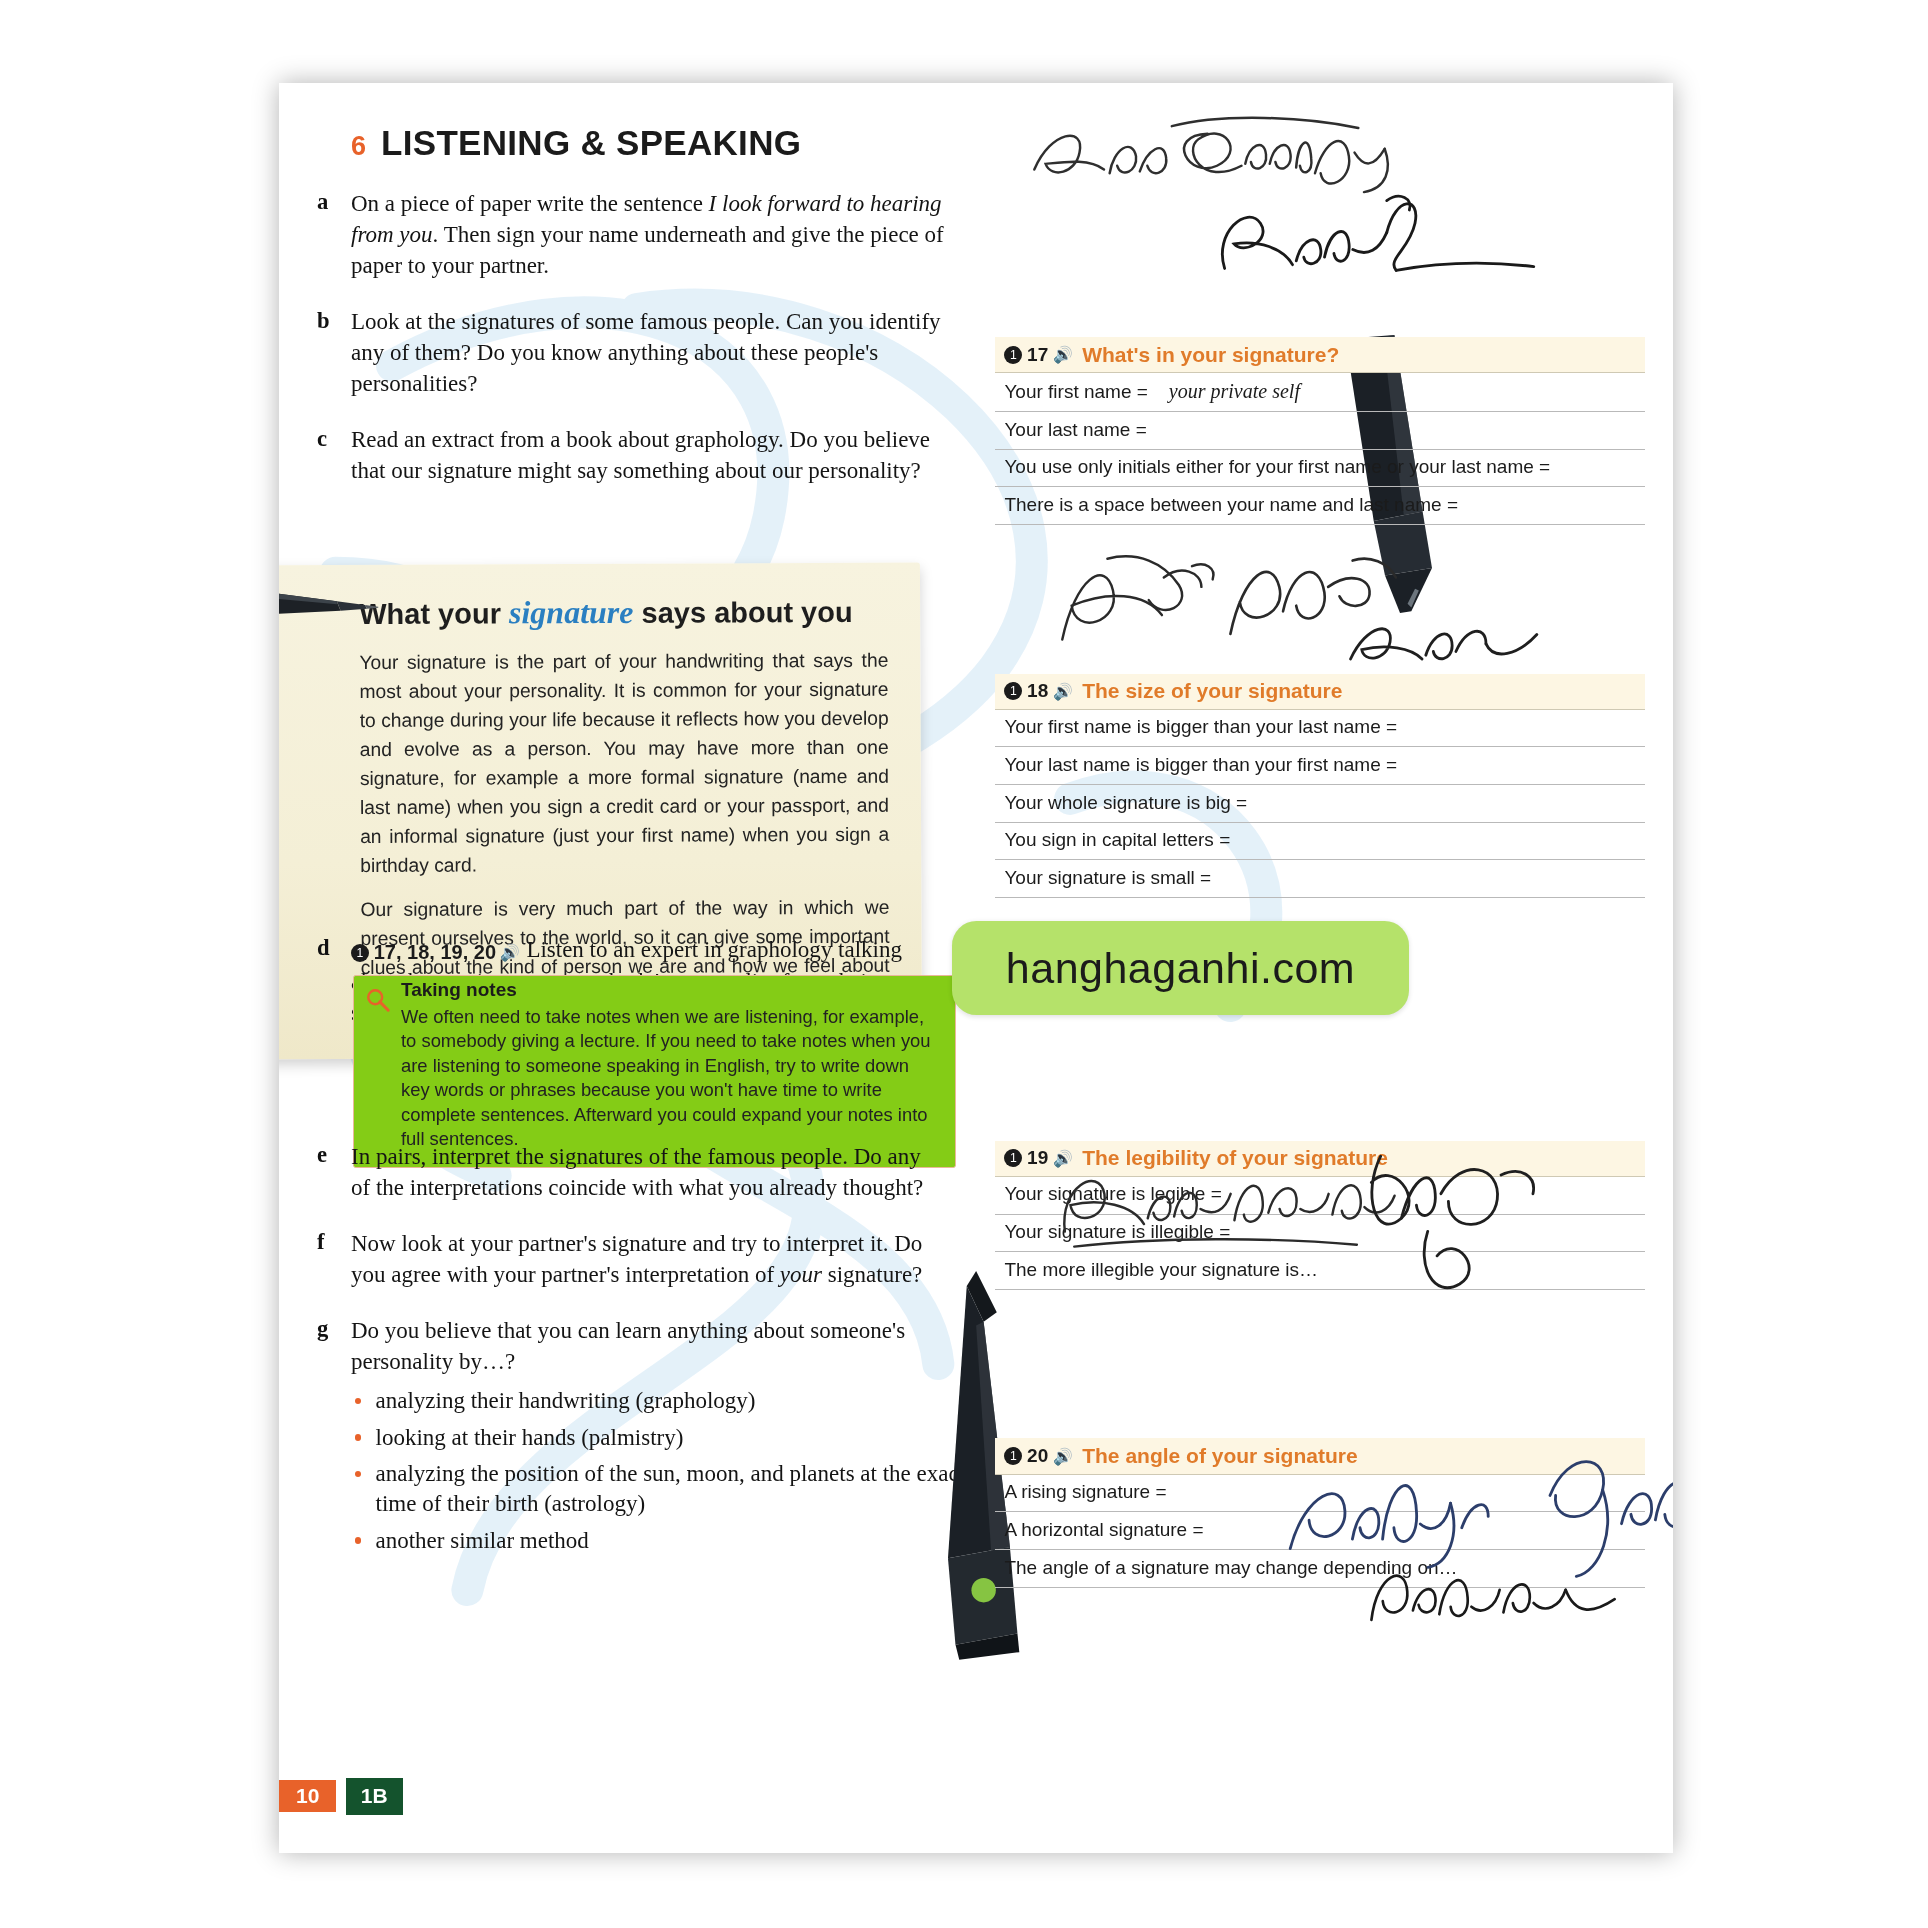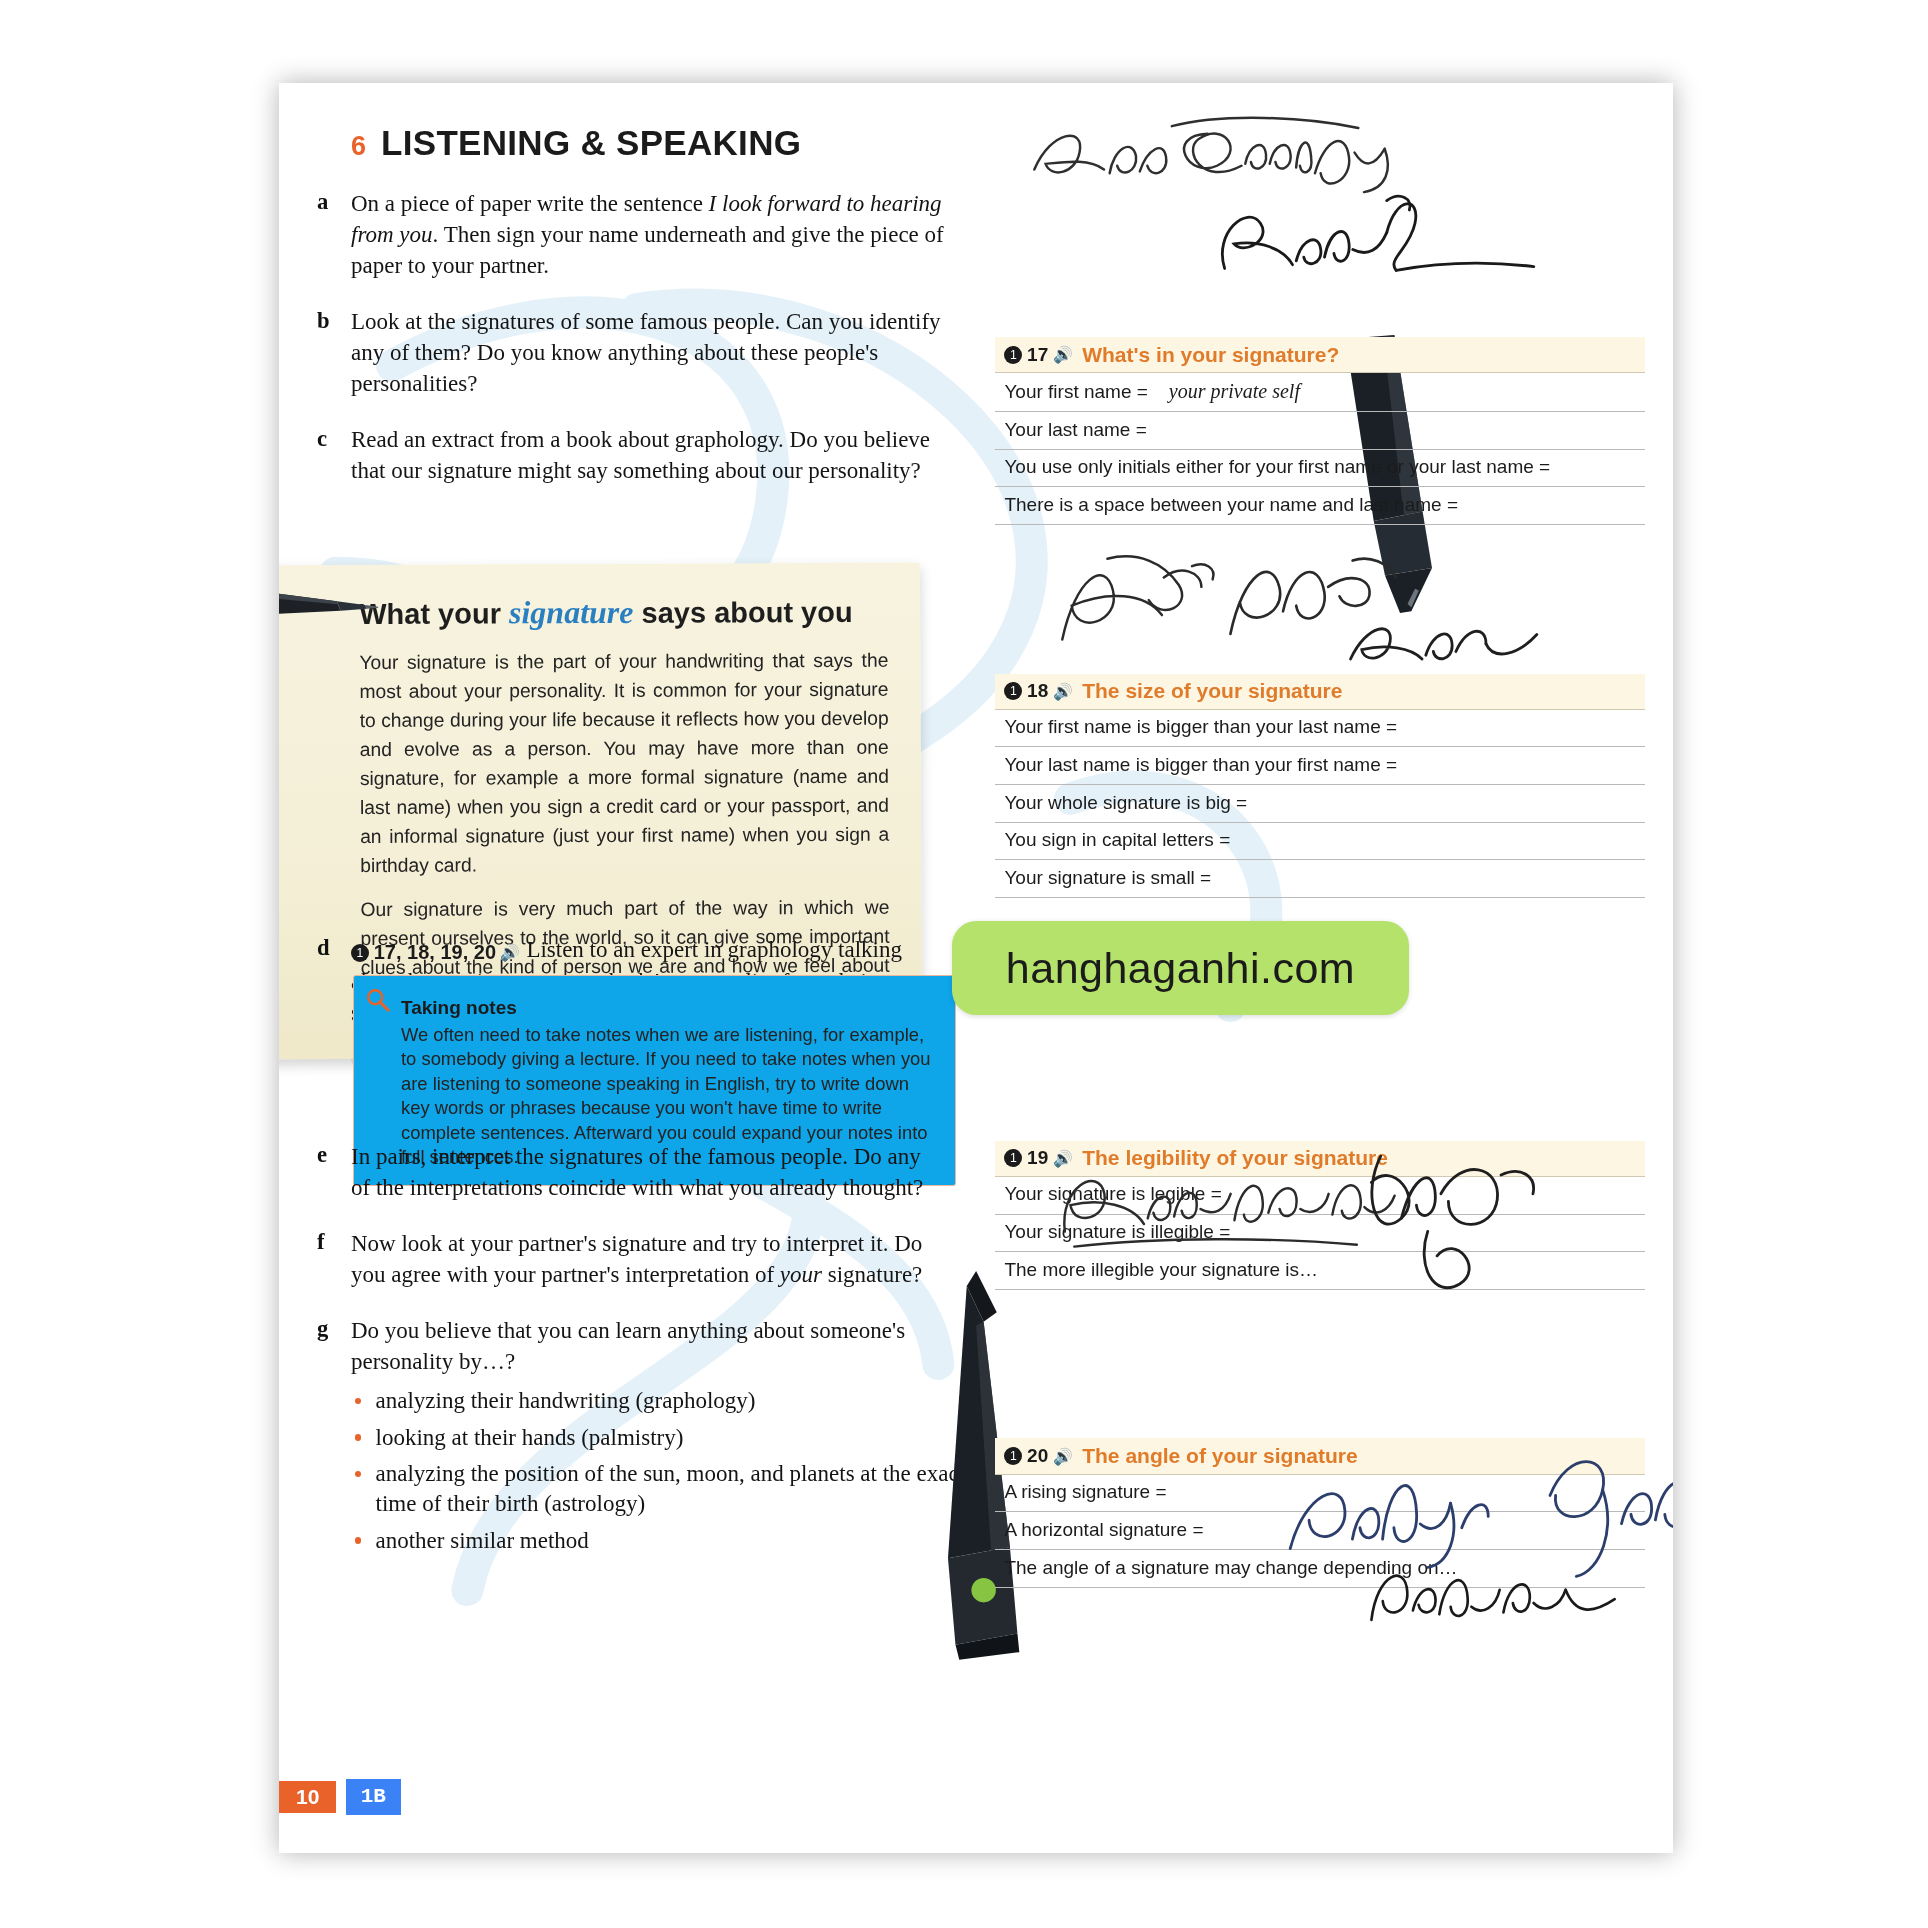--- a/index.html
+++ b/index.html
@@ -87,24 +87,24 @@
     text-align:justify;margin:0 0 15px 0;
   }
   
   .pen-nib{
     position:absolute;left:-11.3px;top:7.5px;width:132px;height:64px;
   }
 
   
   .notes-box{
     position:absolute;left:36px;top:852px;width:603px;
-    background:#0ea5e9;
+    background:#84cc16;
     border:0.9px solid #eab79a;
     border-radius:2.8px;
-    padding:21px 15px 15px 47px;
+    padding:3px 15px 15px 47px;
     box-sizing:border-box;
   }
   .notes-title{
     font-family:"Liberation Sans", sans-serif;
     font-weight:bold;font-size:19px;color:#1b1b1b;margin-bottom:3.8px;
   }
   .notes-p{
     font-family:"Liberation Sans", sans-serif;
     font-size:18.4px;line-height:1.33;color:#222;
   }
@@ -124,22 +124,22 @@
   
   .footer{
     position:absolute;left:0px;bottom:38px;display:flex;align-items:center;
   }
   .pg-num{
     background:#e8622a;color:#fff;
     font-family:"Liberation Sans", sans-serif;font-weight:bold;font-size:21px;
     padding:4px 17px;
   }
   .pg-unit{
-    background:#3b82f6;color:#fff;margin-left:9.4px;
-    font-family:Liberation Mono, monospace;font-weight:bold;font-size:21px;
+    background:#14532d;color:#fff;margin-left:9.4px;
+    font-family:Liberation Sans, sans-serif;font-weight:bold;font-size:21px;
     padding:6.6px 15px;
   }
 
   
   .note-block{margin-bottom:7.5px;}
   .note-head{
     background:#fdf6e3;
     border-bottom:0.9px solid #cfc9b4;
     display:flex;align-items:center;gap:9.4px;
     padding:5.6px 9.4px;

